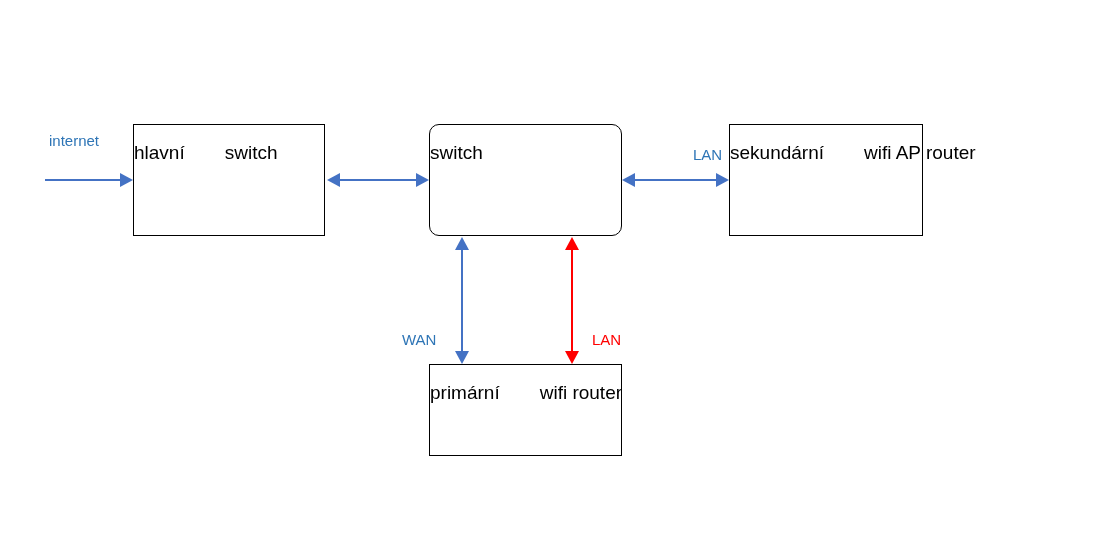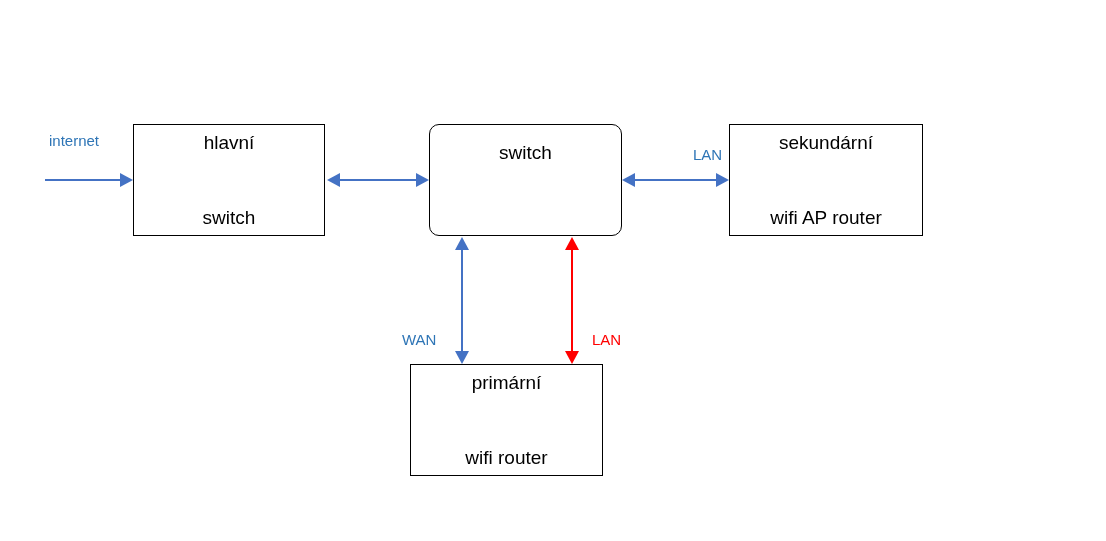--- a/index.html
+++ b/index.html
@@ -19,21 +19,20 @@
     height: 541px;
     background: var(--background);
     font-family: "Liberation Sans", sans-serif;
     overflow: hidden;
   }
   .node {
     position: absolute;
     border: 1.5px solid var(--box-border);
     background: var(--background);
     display: flex;
-    flex-direction: column;
     align-items: stretch;
     gap: 40px;
   }
   .node-line {
     height: 56px;
     display: flex;
     align-items: center;
     justify-content: center;
     font-size: 19px;
     color: var(--box-text);
@@ -66,21 +65,21 @@
   .shaft-v { flex: 1; width: 2px; background: var(--c); }
   .ah-right { width:0; height:0; border-top:7px solid transparent; border-bottom:7px solid transparent; border-left:13px solid var(--c); }
   .ah-left  { width:0; height:0; border-top:7px solid transparent; border-bottom:7px solid transparent; border-right:13px solid var(--c); }
   .ah-up    { width:0; height:0; border-left:7px solid transparent; border-right:7px solid transparent; border-bottom:13px solid var(--c); }
   .ah-down  { width:0; height:0; border-left:7px solid transparent; border-right:7px solid transparent; border-top:13px solid var(--c); }
 
   
   #node-main-router      { left:133px; top:124px; width:192px; height:112px; }
   #node-switch           { left:429px; top:124px; width:193px; height:112px;border-radius:10px; }
   #node-secondary-router { left:729px; top:124px; width:194px; height:112px; }
-  #node-primary-router   { left:410px; top:364px; width:193px; height:112px; }
+  #node-primary-router   { left:429px; top:364px; width:193px; height:92px; }
 
   #arrow-internet        { left:45px;  top:173px; width:88px;  }
   #arrow-router-switch   { left:327px; top:173px; width:102px; }
   #arrow-switch-secondary{ left:622px; top:173px; width:107px; }
   #arrow-wan             { left:455px; top:237px; height:127px; }
   #arrow-lan-red         { left:565px; top:237px; height:127px; }
 
   #label-internet   { left:49px;  top:132px; }
   #label-lan-top    { left:693px; top:146px; }
   #label-wan        { left:402px; top:331px; }

